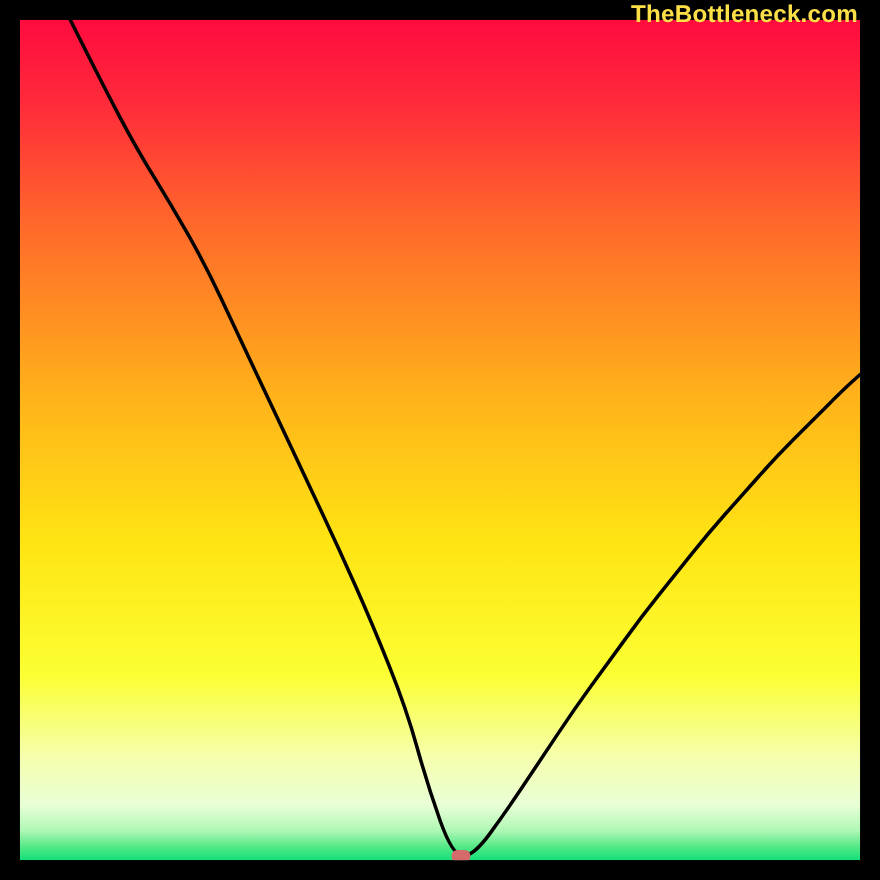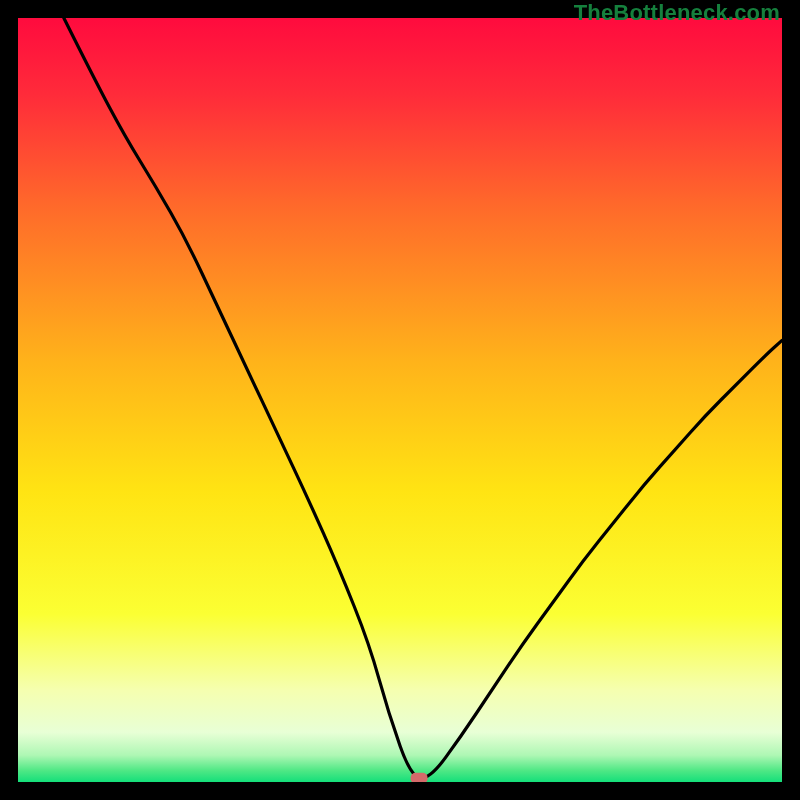--- a/index.html
+++ b/index.html
@@ -23,21 +23,21 @@
     left: 0;
     top: 0;
   }
   .watermark {
     position: absolute;
     top: 0px;
     right: 20px;
     font-family: Arial, Helvetica, sans-serif;
     font-size: 22px;
     font-weight: 600;
-    color: #15803d;
+    color: #fde047;
     letter-spacing: 0.2px;
   }
 </style>
 </head>
 <body>
 
 <div class="frame">
   <svg id="chart-svg" width="764" height="764" viewBox="0 0 764 764">
     <defs>
       <linearGradient id="bg-grad" x1="0" y1="0" x2="0" y2="1">

